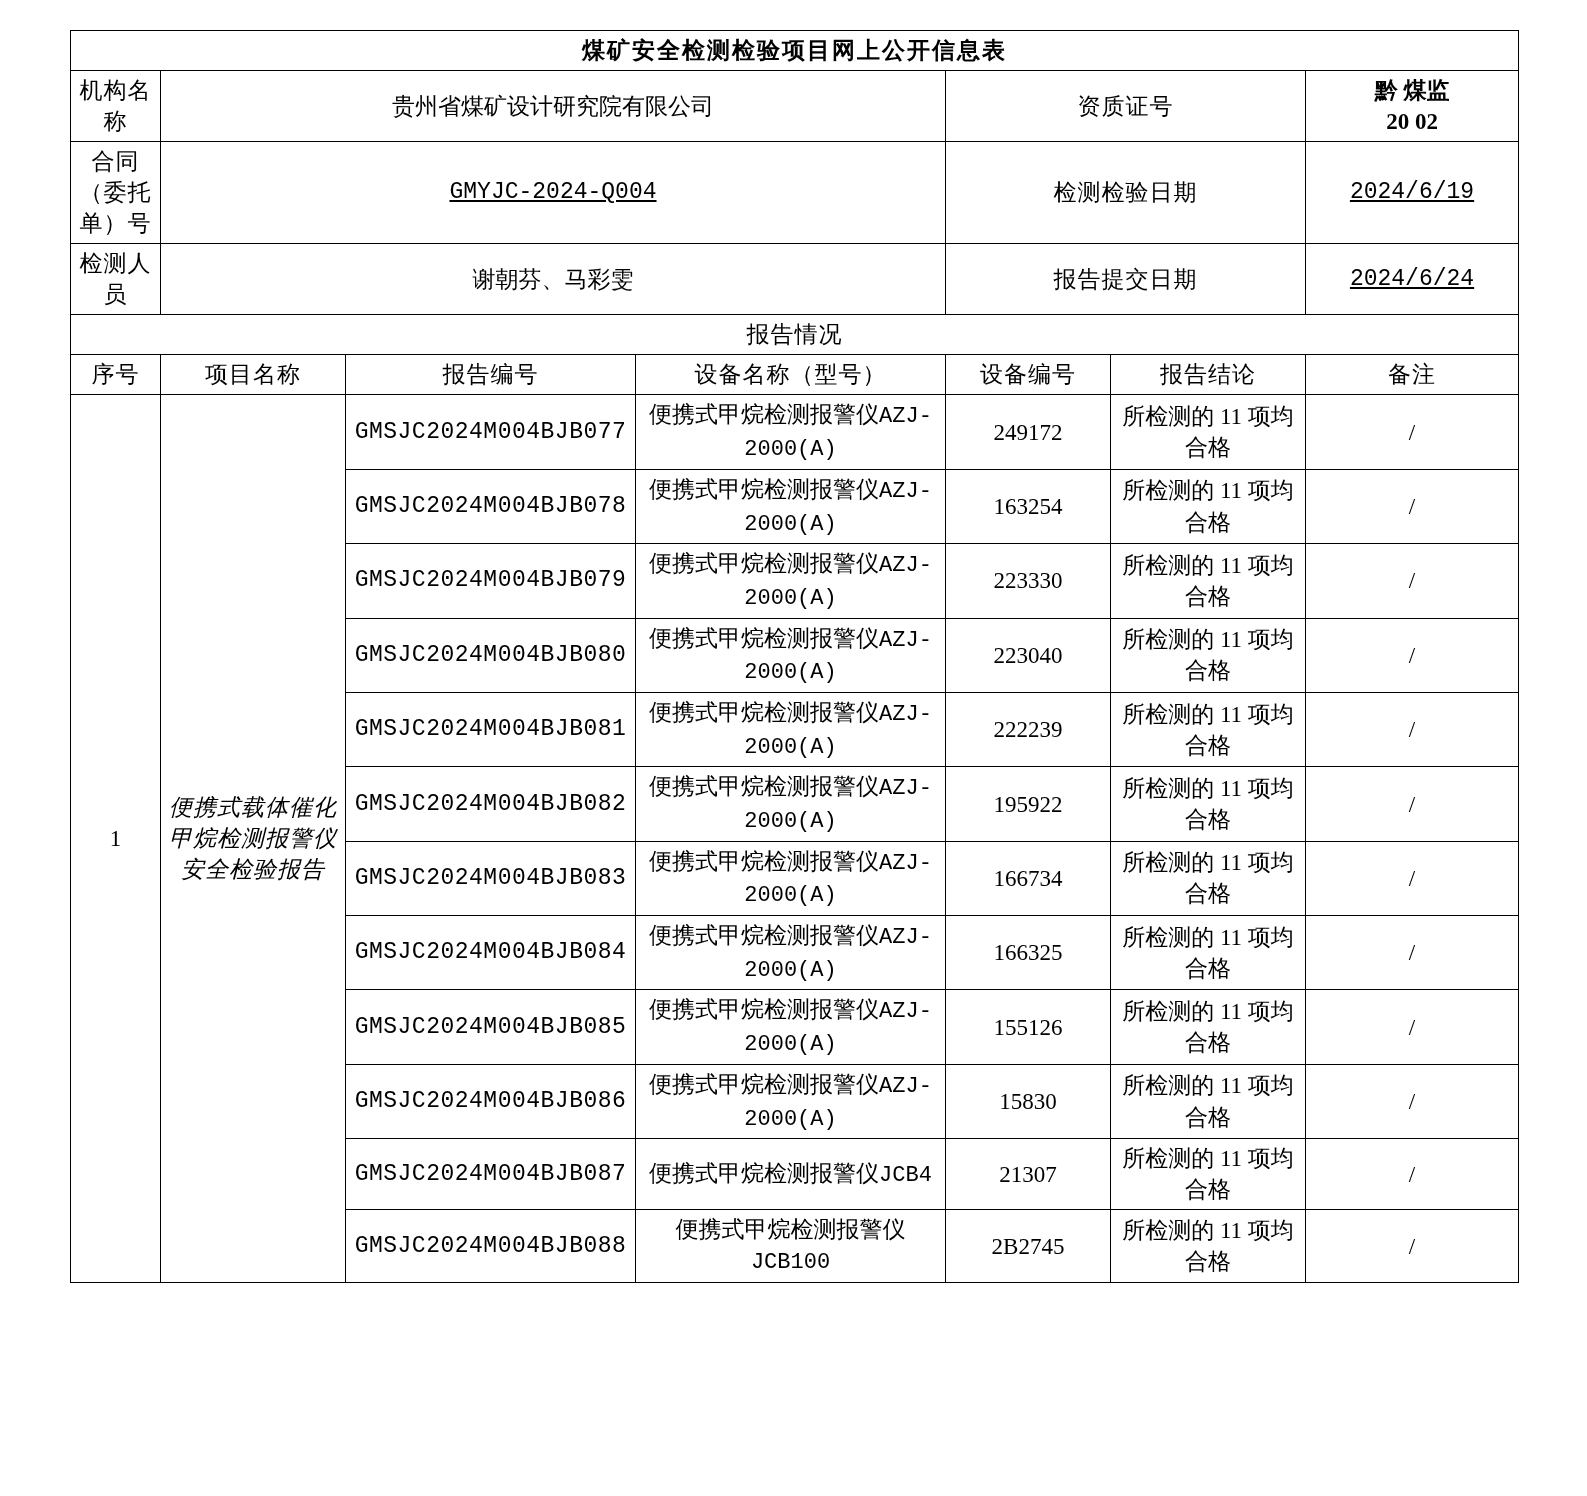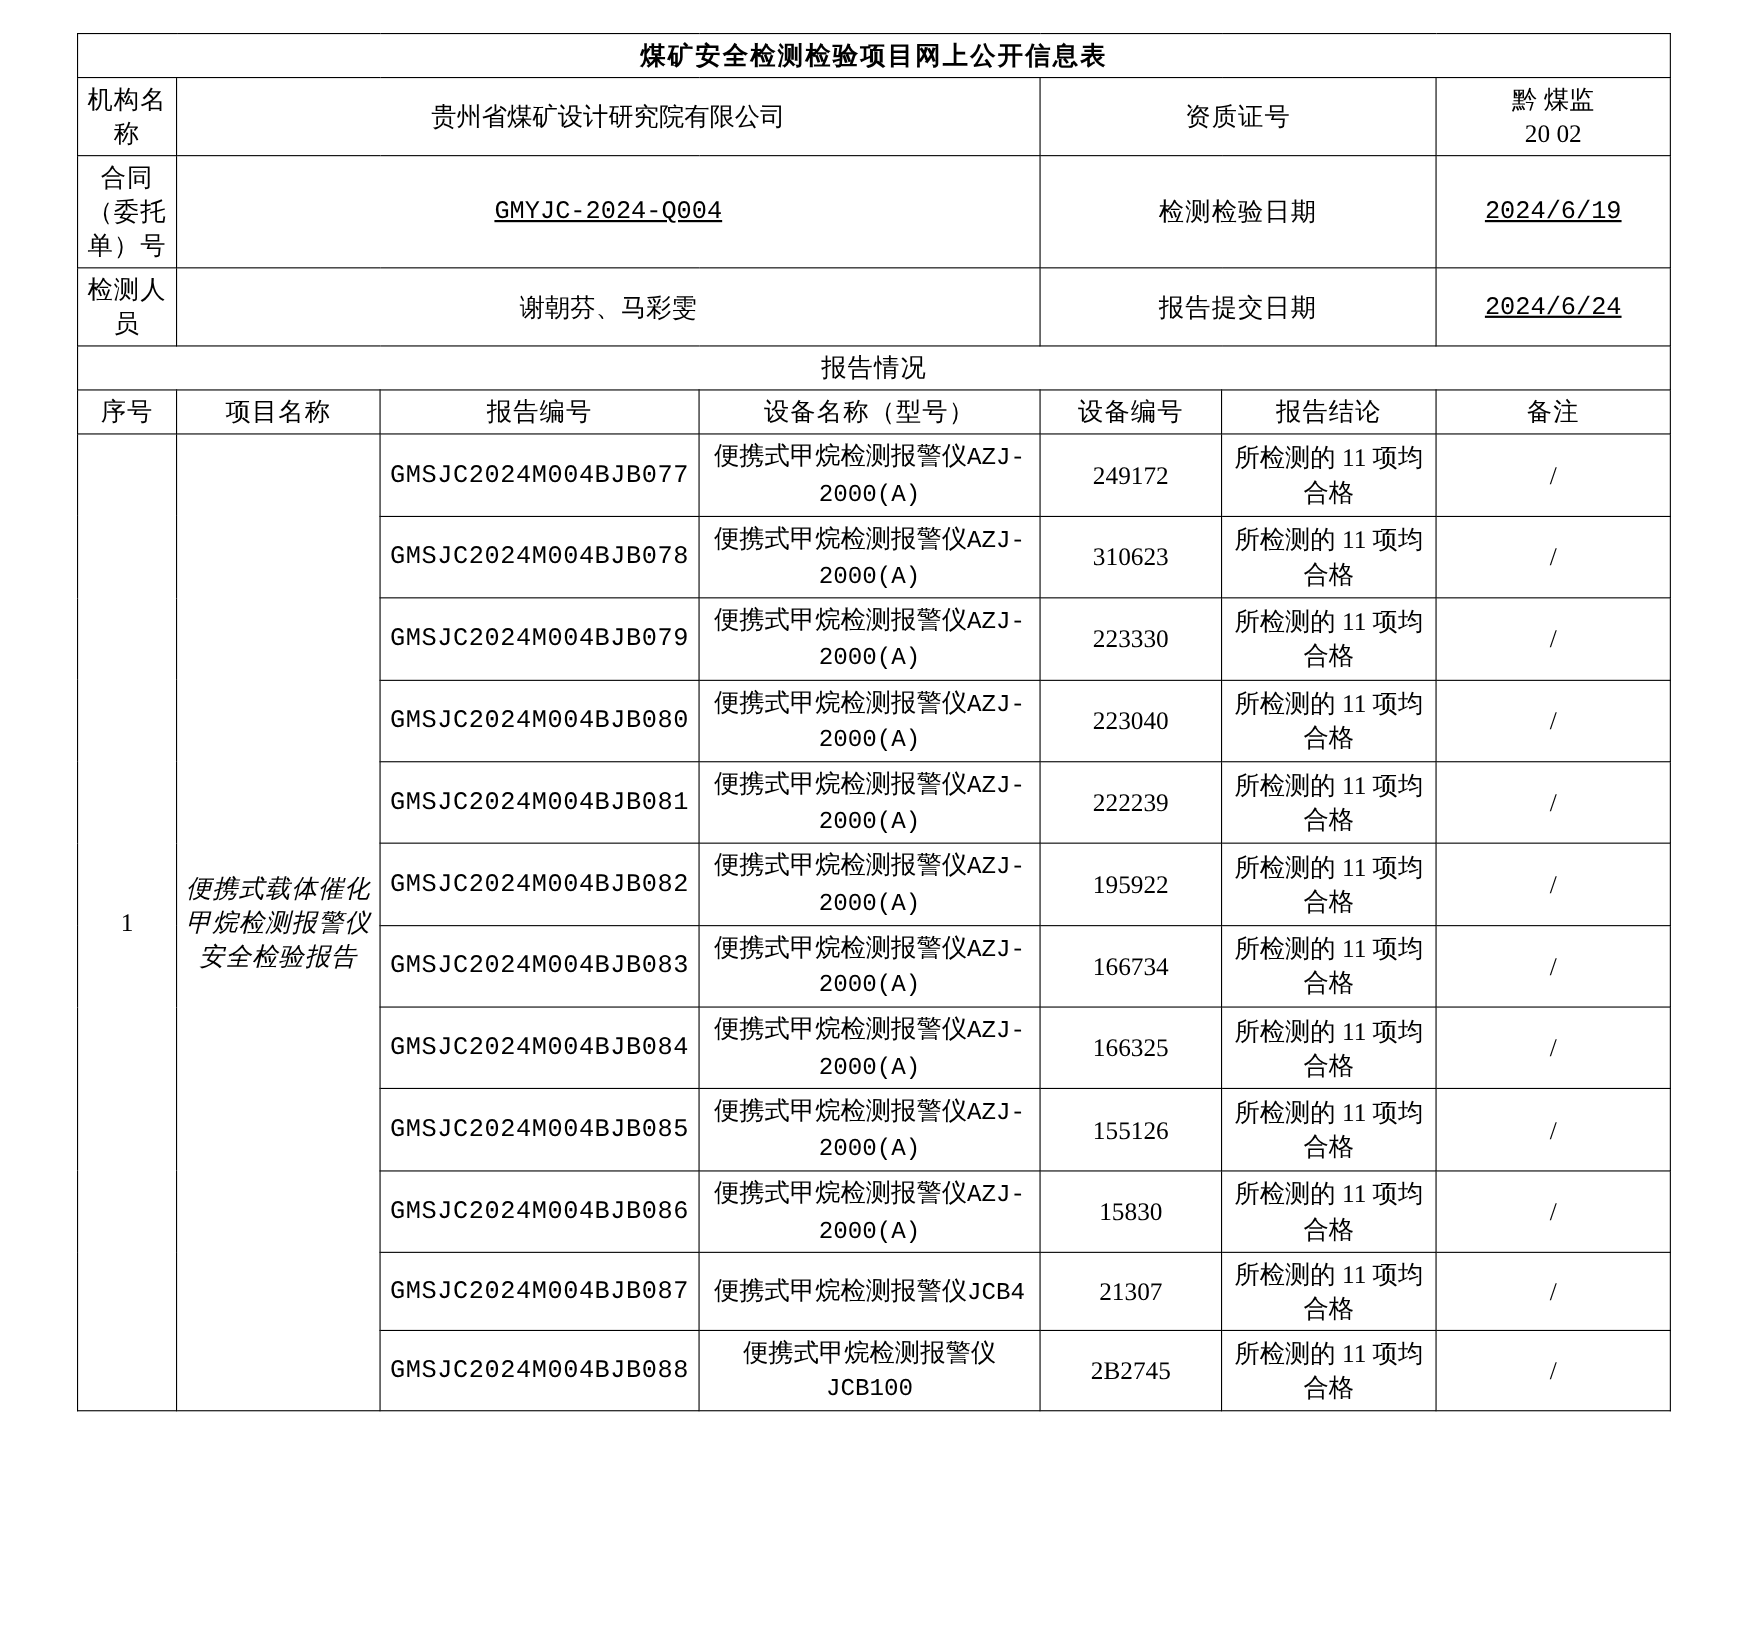--- a/index.html
+++ b/index.html
@@ -46,21 +46,21 @@
     font-size: 25px;
   }
   .value-mono {
     font-family: "Liberation Mono", "DejaVu Sans Mono", monospace;
     font-size: 24px;
     letter-spacing: 0px;
     text-decoration: underline;
   }
   .cert-cell {
     font-size: 23px;
-    font-weight: normal;
+    font-weight: bold;
     line-height: 1.45;
   }
   .section-cell {
     font-size: 25px;
     letter-spacing: 1px;
     padding: 7px 0;
     margin-left: 44px;
   }
   .col-head {
     font-size: 25px;
@@ -173,21 +173,21 @@
         <td class="device-no">249172</td>
         <td class="conclusion">所检测的 11 项均合格</td>
         <td class="remark">/</td>
       </tr>
 
       <tr>
         <td class="report-no">GMSJC2024M004BJB078</td>
         <td class="device-name">
           <span>便携式甲烷检测报警仪</span><span class="model">AZJ-2000(A)</span>
         </td>
-        <td class="device-no">310623</td>
+        <td class="device-no">163254</td>
         <td class="conclusion">所检测的 11 项均合格</td>
         <td class="remark">/</td>
       </tr>
 
       <tr>
         <td class="report-no">GMSJC2024M004BJB079</td>
         <td class="device-name">
           <span>便携式甲烷检测报警仪</span><span class="model">AZJ-2000(A)</span>
         </td>
         <td class="device-no">223330</td>

